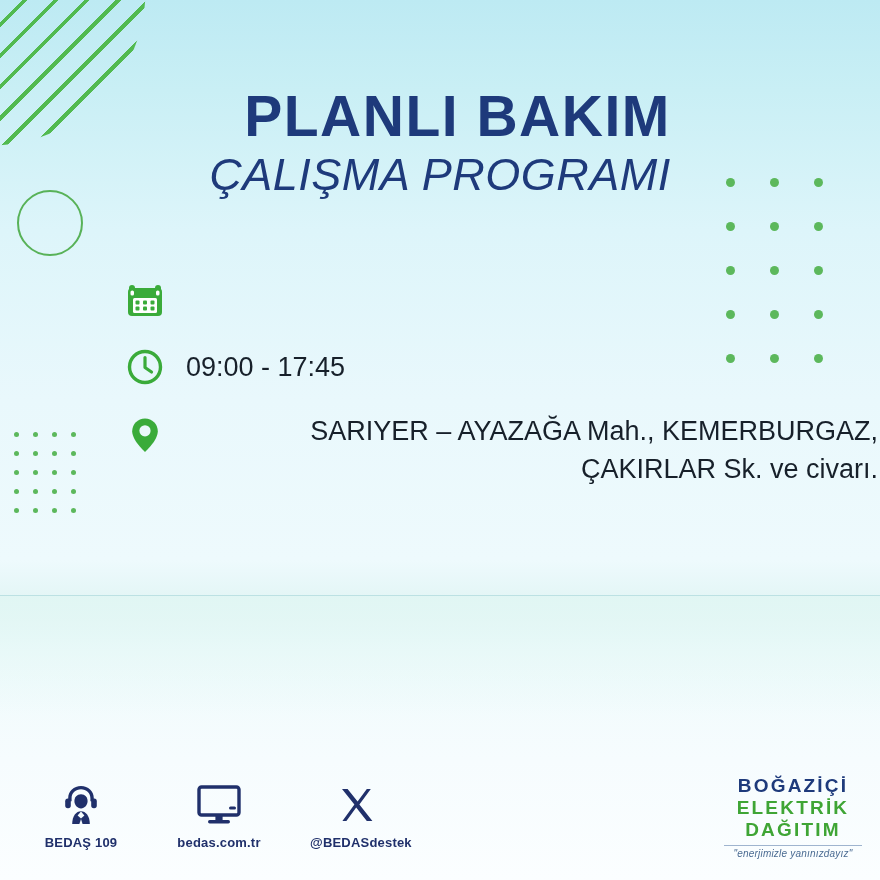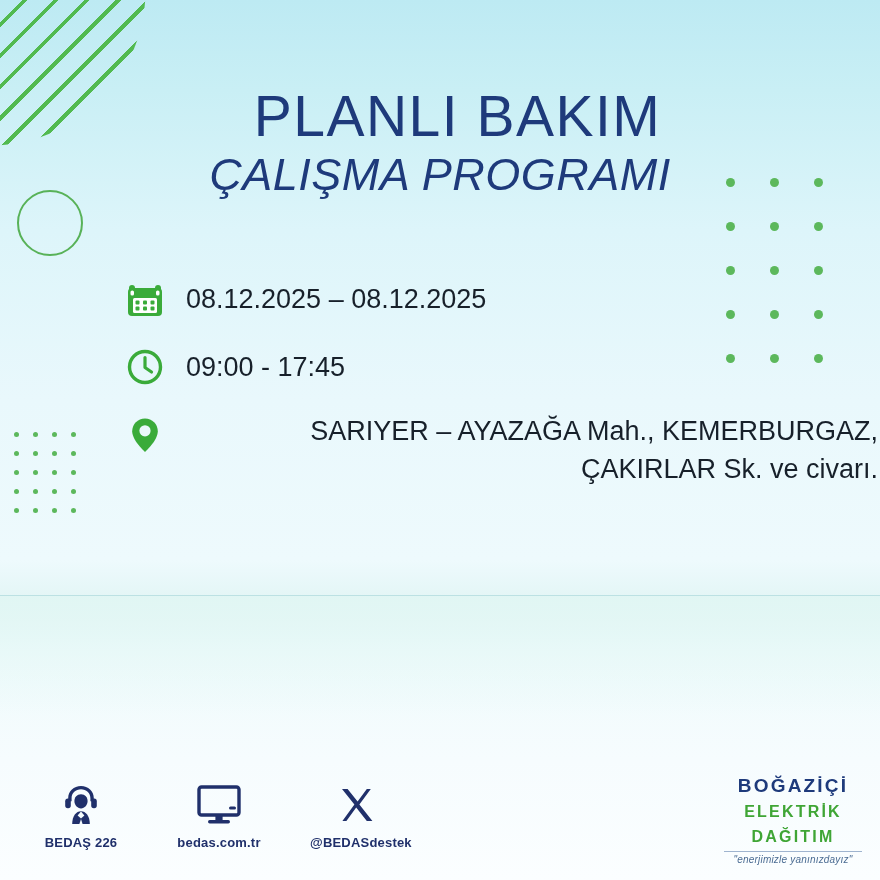--- a/index.html
+++ b/index.html
@@ -104,21 +104,21 @@
   .heading {
     position: absolute;
     left: 0;
     top: 86px;
     width: 880px;
     text-align: center;
   }
   .heading .line1 {
     display: block;
     color: #1e3a7b;
-    font-weight: normal;
+    font-weight: bold;
     font-size: 57px;
     letter-spacing: 1.5px;
     line-height: 1.06;
     padding-left: 35px;
   }
   .heading .line2 {
     display: block;
     color: #1e3a7b;
     font-size: 45px;
     letter-spacing: .5px;
@@ -200,23 +200,23 @@
     color: #1e3a7b;
     font-weight: bold;
     font-size: 19px;
     letter-spacing: 2.2px;
   }
   .brand .b2,
   .brand .b3 {
     display: block;
     color: #3fa535;
     font-weight: bold;
-    font-size: 16px;
+    font-size: 19px;
     letter-spacing: 2.2px;
-    margin-top: 9px;
+    margin-top: 3px;
   }
   .brand .bline {
     width: 138px;
     height: 1px;
     background: #9fb4cf;
     margin: 6px 0 3px;
   }
   .brand .bslogan {
     display: block;
     color: #4a6b92;
@@ -296,21 +296,20 @@
           <g fill="#3aab3a">
             <rect x="10.5" y="21.5" width="4" height="4" rx="1"></rect>
             <rect x="18" y="21.5" width="4" height="4" rx="1"></rect>
             <rect x="25.5" y="21.5" width="4" height="4" rx="1"></rect>
             <rect x="10.5" y="27.5" width="4" height="4" rx="1"></rect>
             <rect x="18" y="27.5" width="4" height="4" rx="1"></rect>
             <rect x="25.5" y="27.5" width="4" height="4" rx="1"></rect>
           </g>
         </svg>
       </span>
-      <span class="txt">08.12.2025 – 08.12.2025</span>
     </div>
 
     <div class="row">
       <span class="ico">
         <svg width="40" height="40" viewBox="0 0 40 40" aria-hidden="true">
           <circle cx="20" cy="20" r="15.5" fill="none" stroke="#3aab3a" stroke-width="3.4"></circle>
           <path d="M20 10.5 L20 20.5 L26.5 25" fill="none" stroke="#3aab3a" stroke-width="3.2" stroke-linecap="round" stroke-linejoin="round"></path>
         </svg>
       </span>
       <span class="txt">09:00 - 17:45</span>
@@ -341,21 +340,21 @@
             <rect x="6.2" y="14.6" width="5.6" height="9.6" rx="2.6"></rect>
             <rect x="32.2" y="14.6" width="5.6" height="9.6" rx="2.6"></rect>
             <path d="M22 10.2 c-4.1 0 -6.6 3 -6.6 6.8 0 4 2.9 7.4 6.6 7.4 s6.6 -3.4 6.6 -7.4
                      c0 -3.8 -2.5 -6.8 -6.6 -6.8 z"></path>
             <path d="M13.2 40 C13.2 31.8 17.2 27.2 22 27.2 C26.8 27.2 30.8 31.8 30.8 40 z"></path>
           </g>
           <path d="M22 27.6 L18.6 31.6 L22 34.6 L25.4 31.6 Z" fill="#f4fbfd"></path>
           <path d="M22 34.9 L20.4 40 L23.6 40 Z" fill="#f4fbfd"></path>
         </svg>
       </span>
-      <span class="flabel">BEDAŞ 226</span>
+      <span class="flabel">BEDAŞ 109</span>
     </div>
 
     <div class="fitem">
       <span class="fico">
         <svg width="46" height="42" viewBox="0 0 46 42" aria-hidden="true">
           <rect x="3" y="3" width="40" height="28" rx="2.6" fill="none" stroke="#20306b" stroke-width="3.4"></rect>
           <rect x="33" y="22.5" width="7" height="3" rx="1.5" fill="#20306b"></rect>
           <rect x="19.4" y="31" width="7.2" height="6" fill="#20306b"></rect>
           <rect x="12" y="36" width="22" height="3.4" rx="1.7" fill="#20306b"></rect>
         </svg>

